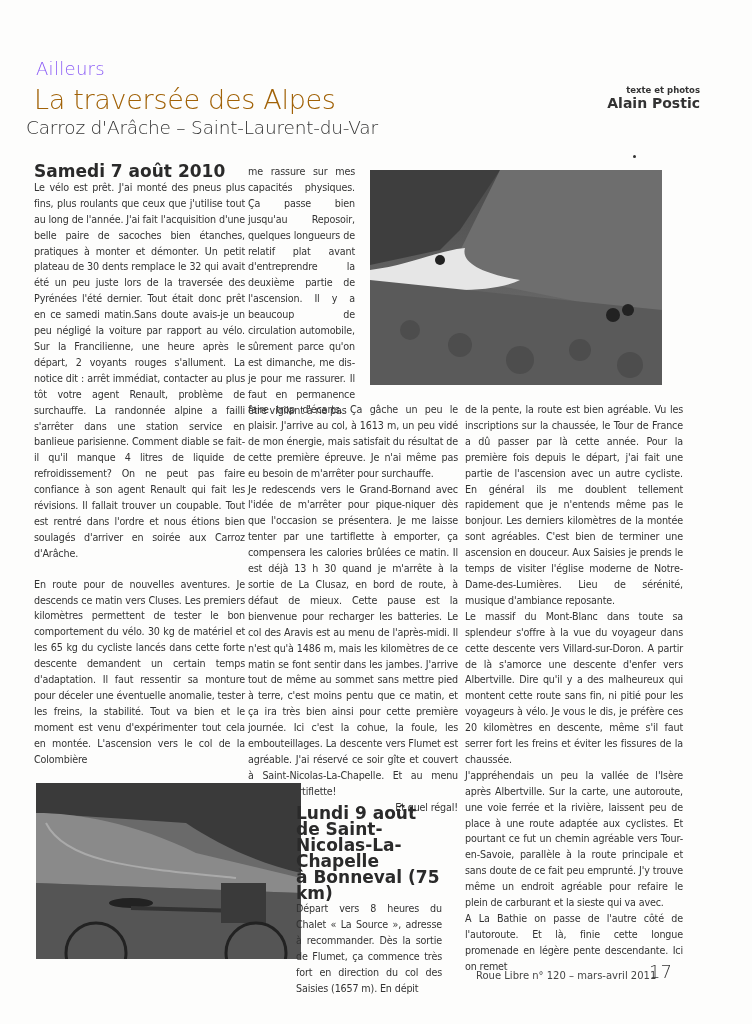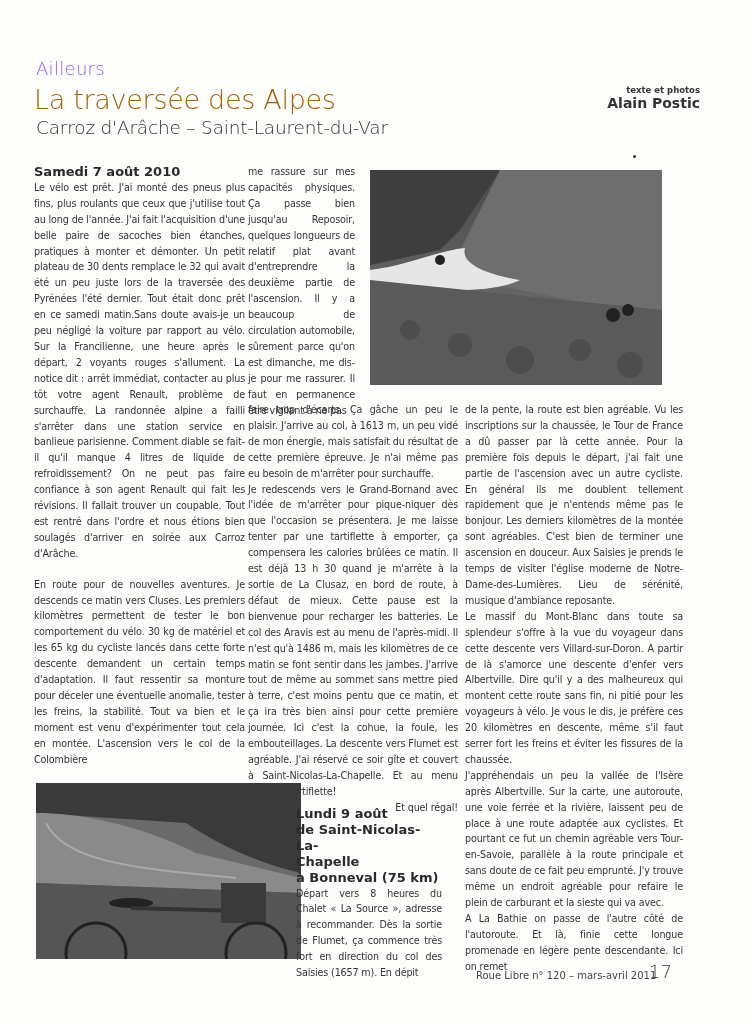--- a/index.html
+++ b/index.html
@@ -5,26 +5,26 @@
   html, body { margin: 0; padding: 0; }
   body {
     width: 752px; height: 1024px; position: relative; overflow: hidden;
     background: #fdfdfc;
     font-family: "DejaVu Sans", sans-serif;
     color: #2a2a2a;
   }
   .abs { position: absolute; }
   .section-label { left: 36px; top: 58px; font-size: 18px; font-weight: 300; color: #8b5cf6; letter-spacing: 0.3px; }
   .title { left: 34px; top: 84px; font-size: 27px; font-weight: 300; color: #a16207; letter-spacing: -0.3px; }
-  .subtitle { left: 36px; top: 117px; font-size: 18.5px; font-weight: 300; color: #333; letter-spacing: -0.2px; }
+  .subtitle { left: 26px; top: 117px; font-size: 18.5px; font-weight: 300; color: #333; letter-spacing: -0.2px; }
   .credit { right: 52px; top: 56px; text-align: right; font-size: 8.5px; font-weight: bold; color: #333; line-height: 13px; margin-top: 28px; }
   .credit .name { font-size: 14px; }
   .col { font-size: 9.6px; line-height: 15.9px; text-align: justify; color: #333; letter-spacing: -0.15px; }
   .col p { margin: 0; }
-  .col h3 { margin: 0; font-size: 13px; line-height: 15.9px; font-weight: bold; color: #2a2a2a; text-align: left; letter-spacing: 0; }
+  .col h3 { margin: 0; font-size: 17px; line-height: 15.9px; font-weight: bold; color: #2a2a2a; text-align: left; letter-spacing: 0; }
   .col .gap { height: 15px; }
   #col1 { left: 34px; top: 164px; width: 211px; }
   #col2a { left: 248px; top: 164px; width: 107px; }
   #col2b { left: 248px; top: 402px; width: 210px; }
   #col2c { left: 296px; top: 806px; width: 146px; }
   #col3 { left: 465px; top: 402px; width: 218px; }
   .photo { overflow: hidden; }
   #photo1 { left: 370px; top: 170px; width: 292px; height: 215px; background: #6c6c6c; }
   #photo2 { left: 36px; top: 783px; width: 265px; height: 176px; background: #5e5e5e; }
   .footer { left: 476px; top: 970px; font-size: 10px; color: #444; }

